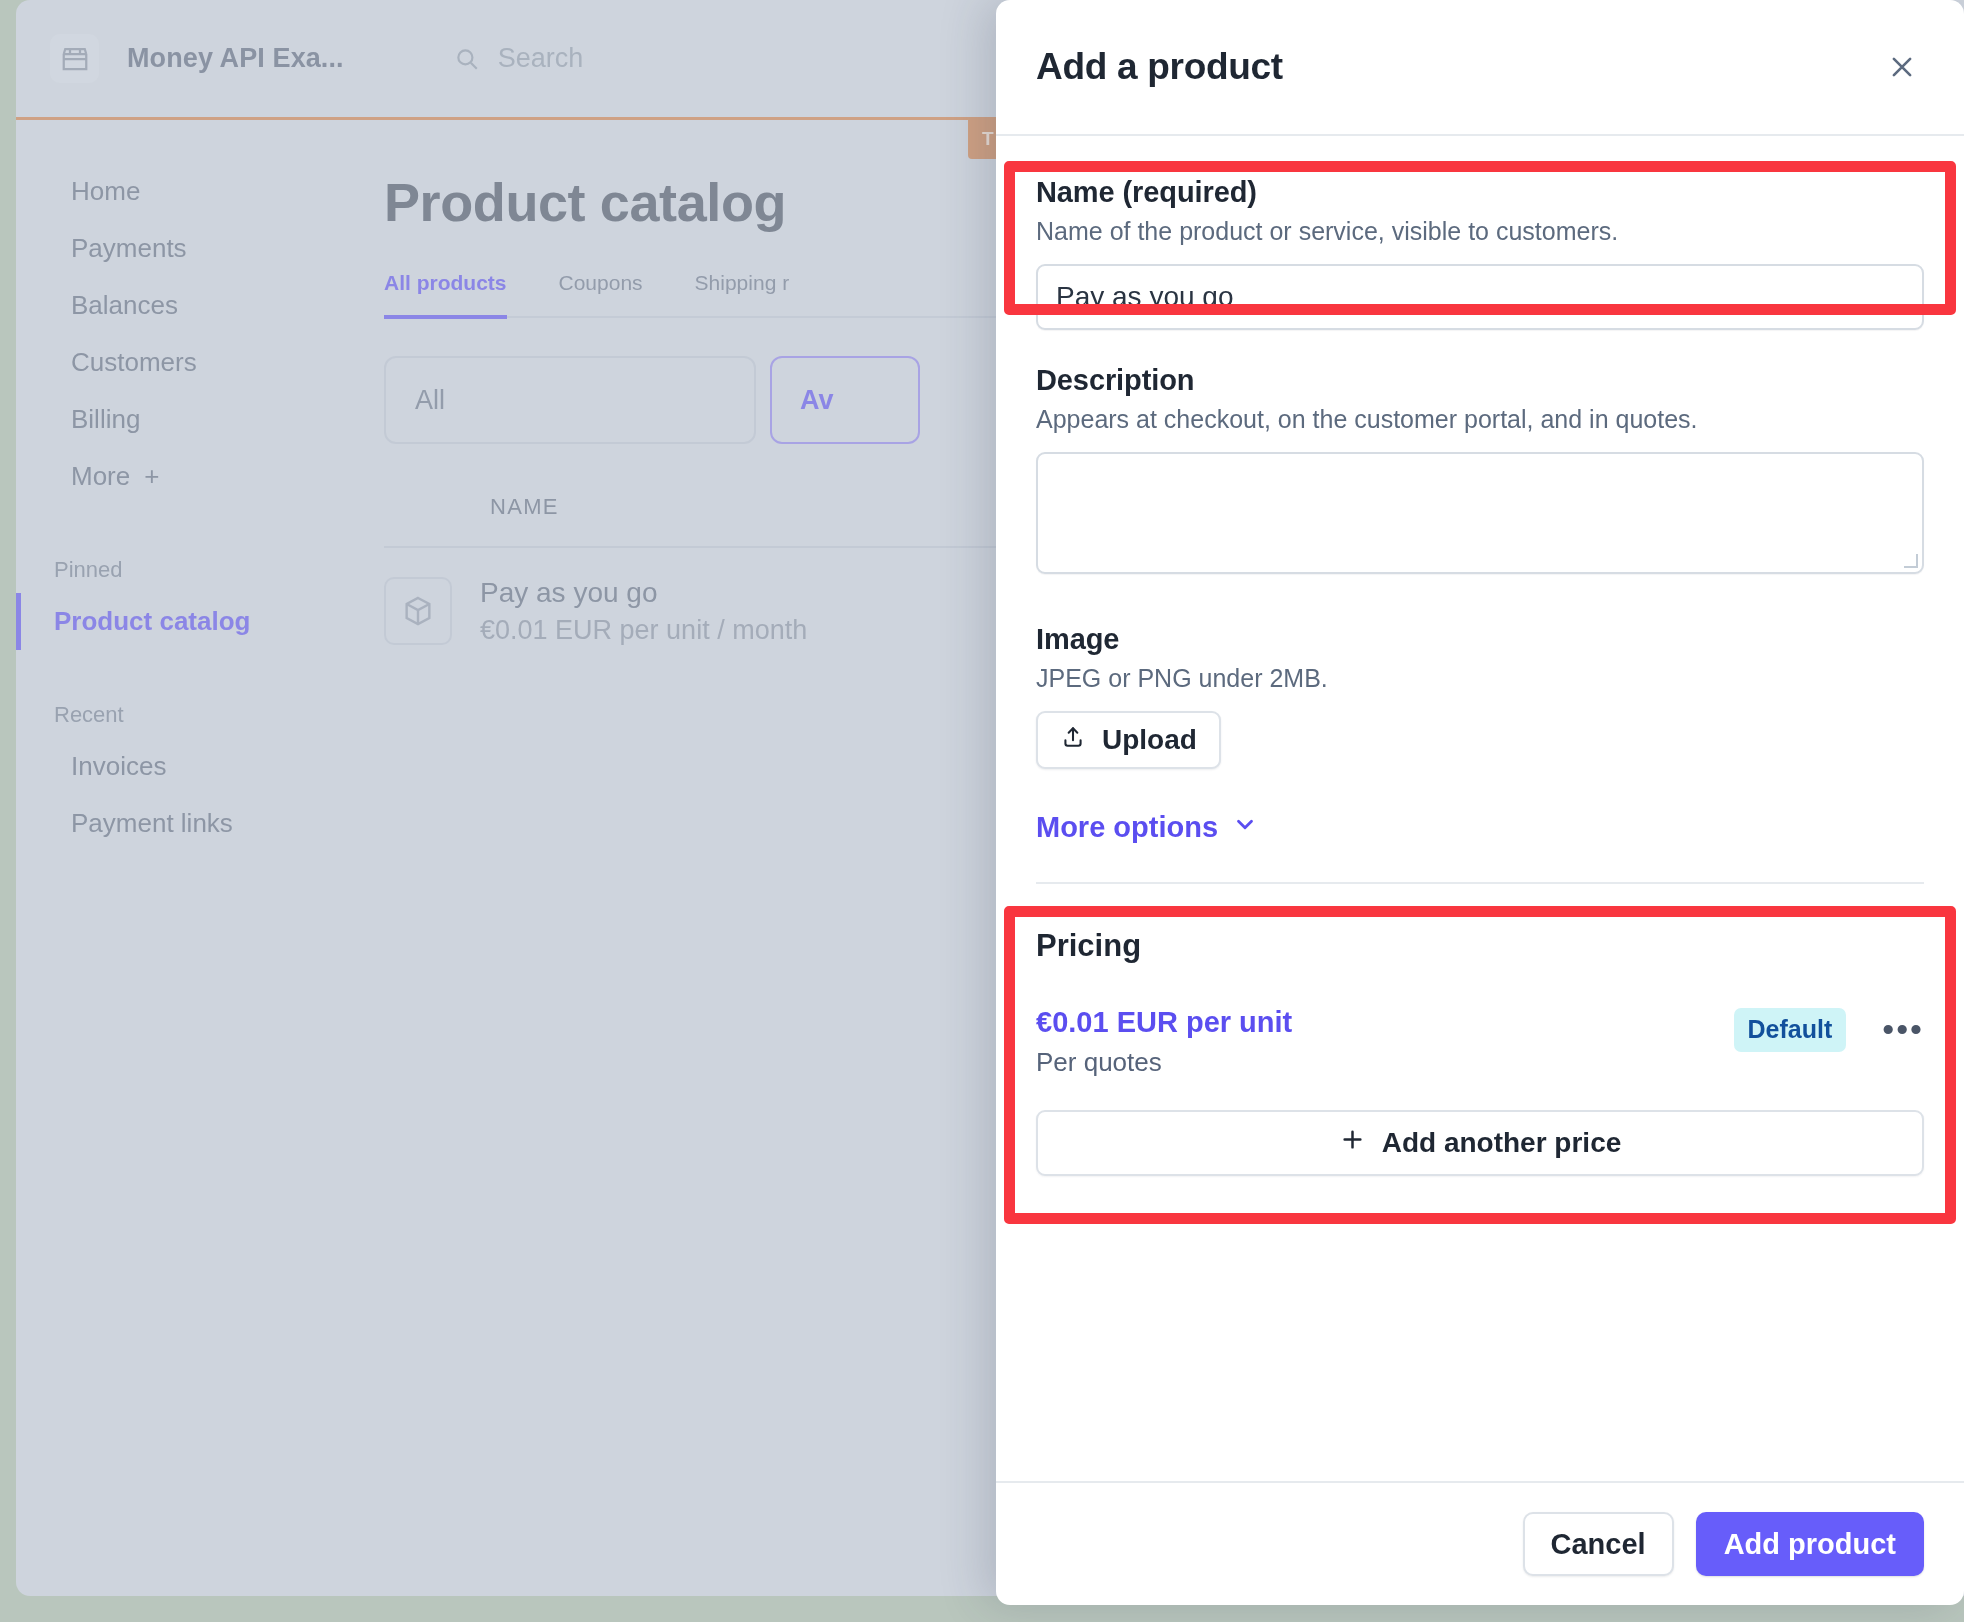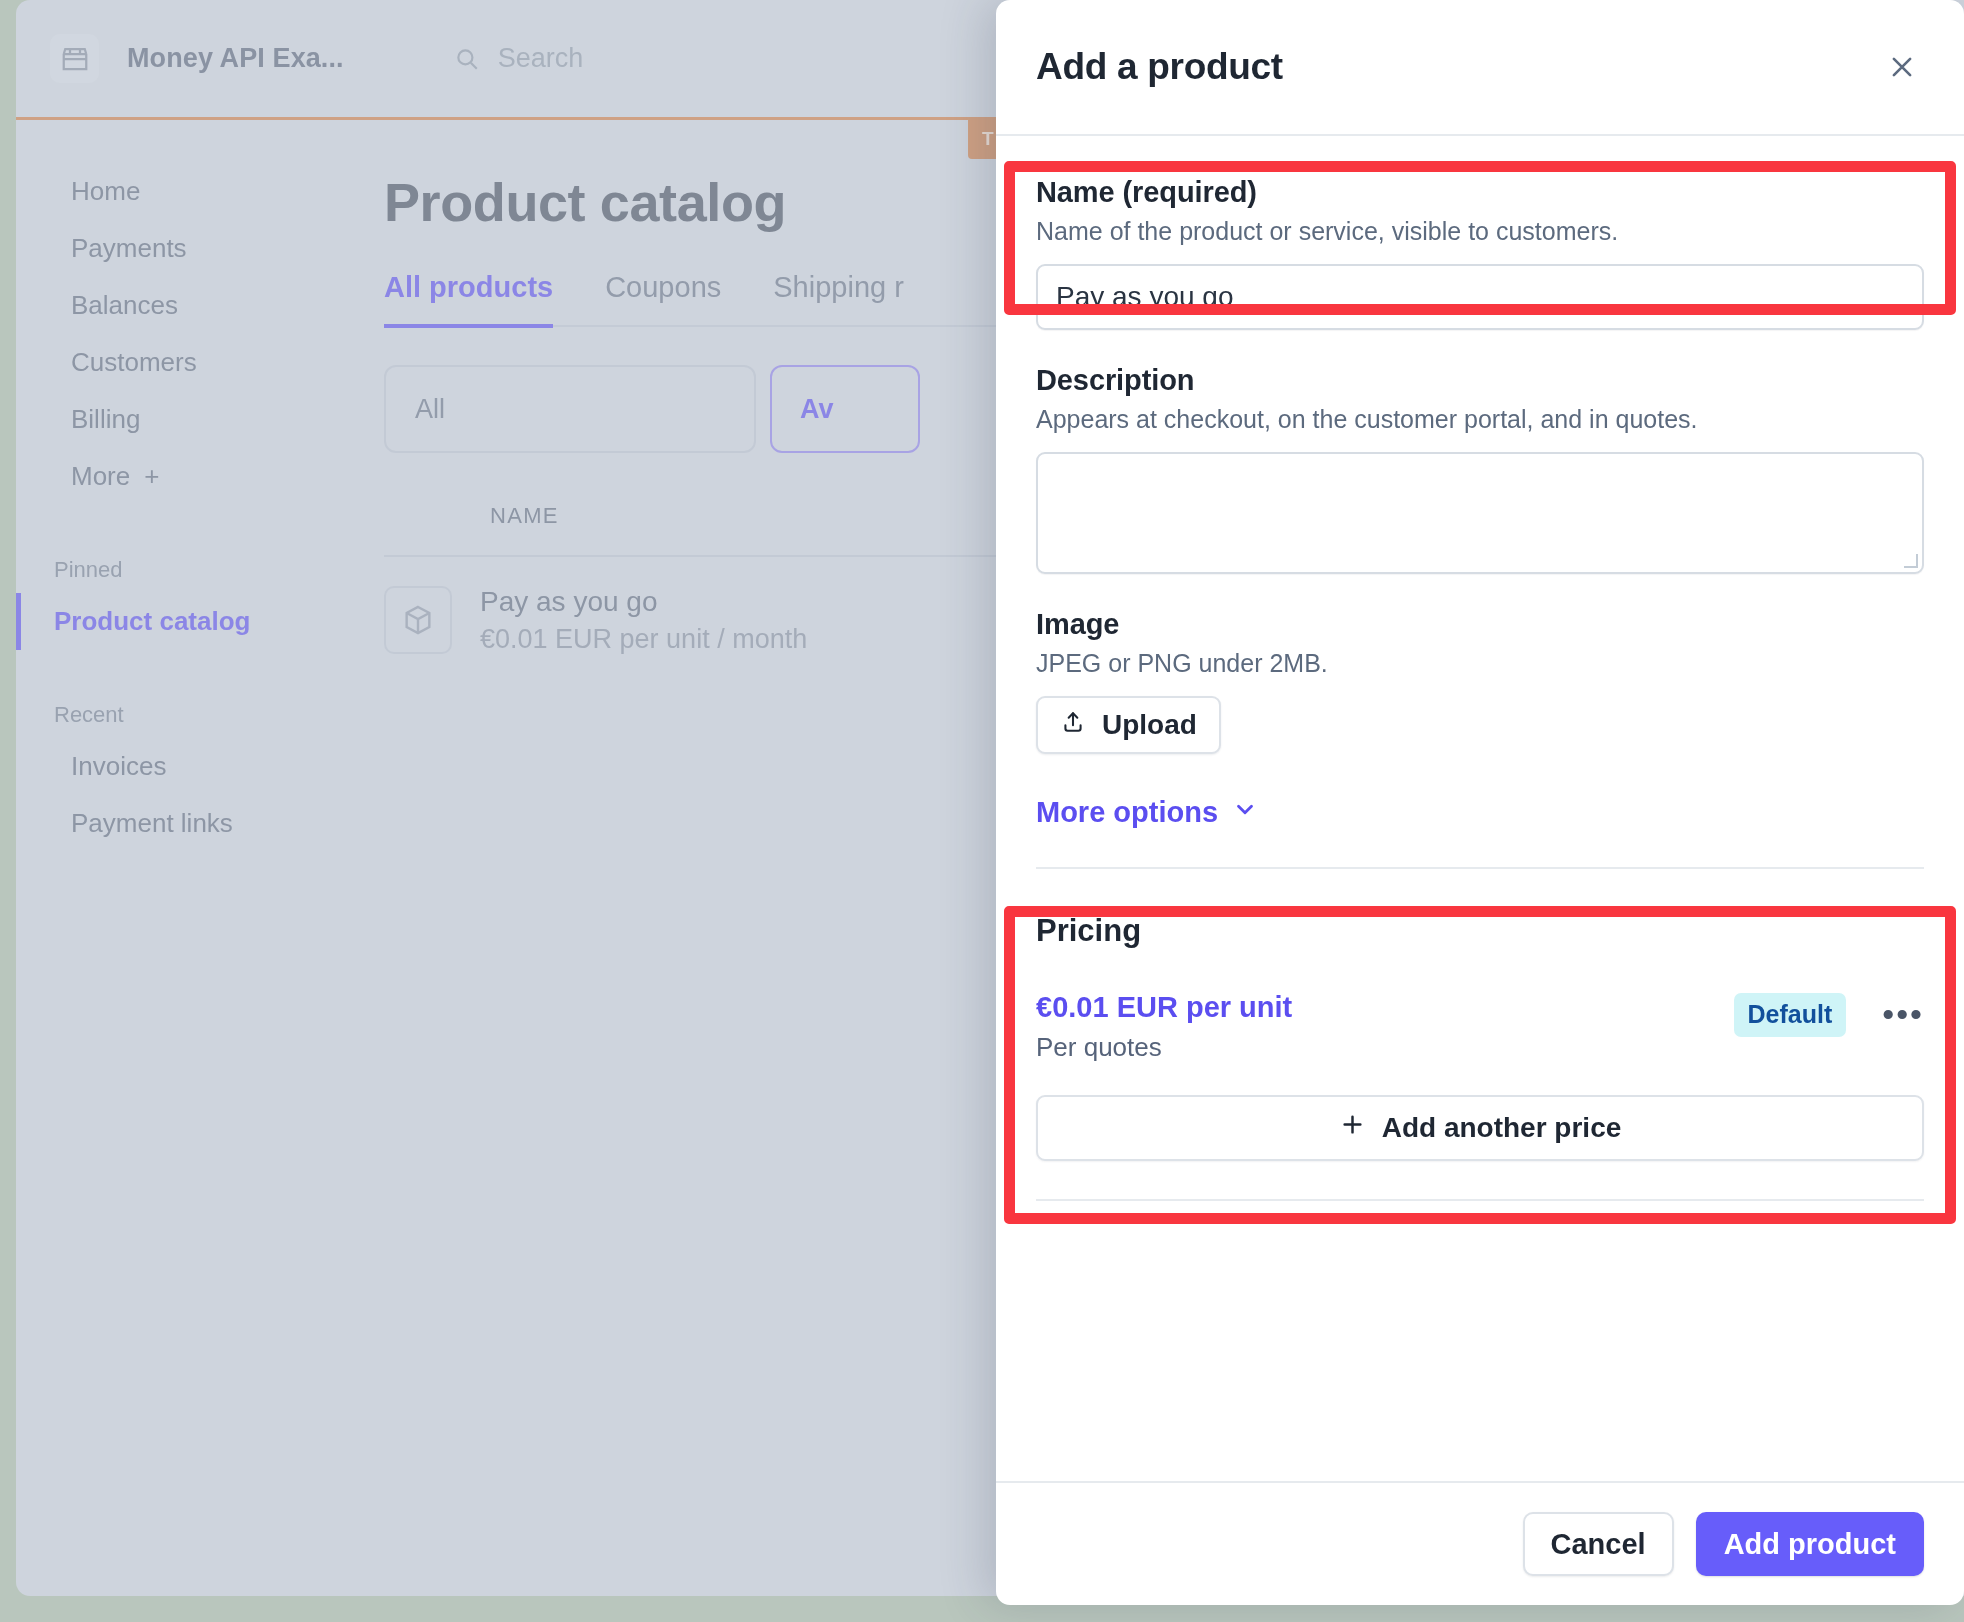--- a/index.html
+++ b/index.html
@@ -116,21 +116,21 @@
   }
   .tabs {
     display: flex;
     gap: 52px;
     margin-top: 38px;
     position: relative;
     border-bottom: 2px solid #c4cbd6;
     width: 900px;
   }
   .tab {
-    font-size: 29px;
+    font-size: 21px;
     color: #939cab;
     padding-bottom: 20px;
   }
   .tab.active {
     color: #8b86e6;
     font-weight: 600;
     border-bottom: 4px solid #8b86e6;
     margin-bottom: -3px;
   }
   .filter-row {
@@ -509,21 +509,21 @@
       </div>
 
       
       <div class="block" style="margin-top:34px">
         <div class="field-label">Description</div>
         <div class="field-hint">Appears at checkout, on the customer portal, and in quotes.</div>
         <div class="textarea"></div>
       </div>
 
       
-      <div class="block" style="margin-top:34px">
+      <div class="block" style="margin-top:49px">
         <div class="field-label">Image</div>
         <div class="field-hint">JPEG or PNG under 2MB.</div>
         <div class="upload-btn">
           <span>
             <svg width="26" height="26" viewBox="0 0 24 24" fill="none" stroke="#1f2733" stroke-width="1.9" stroke-linecap="round" stroke-linejoin="round">
               <path d="M12 15V4"></path>
                 <path d="M8 8l4-4 4 4"></path>
                 <path d="M5 15v3a2 2 0 002 2h10a2 2 0 002-2v-3"></path>
             </svg>
           </span>

